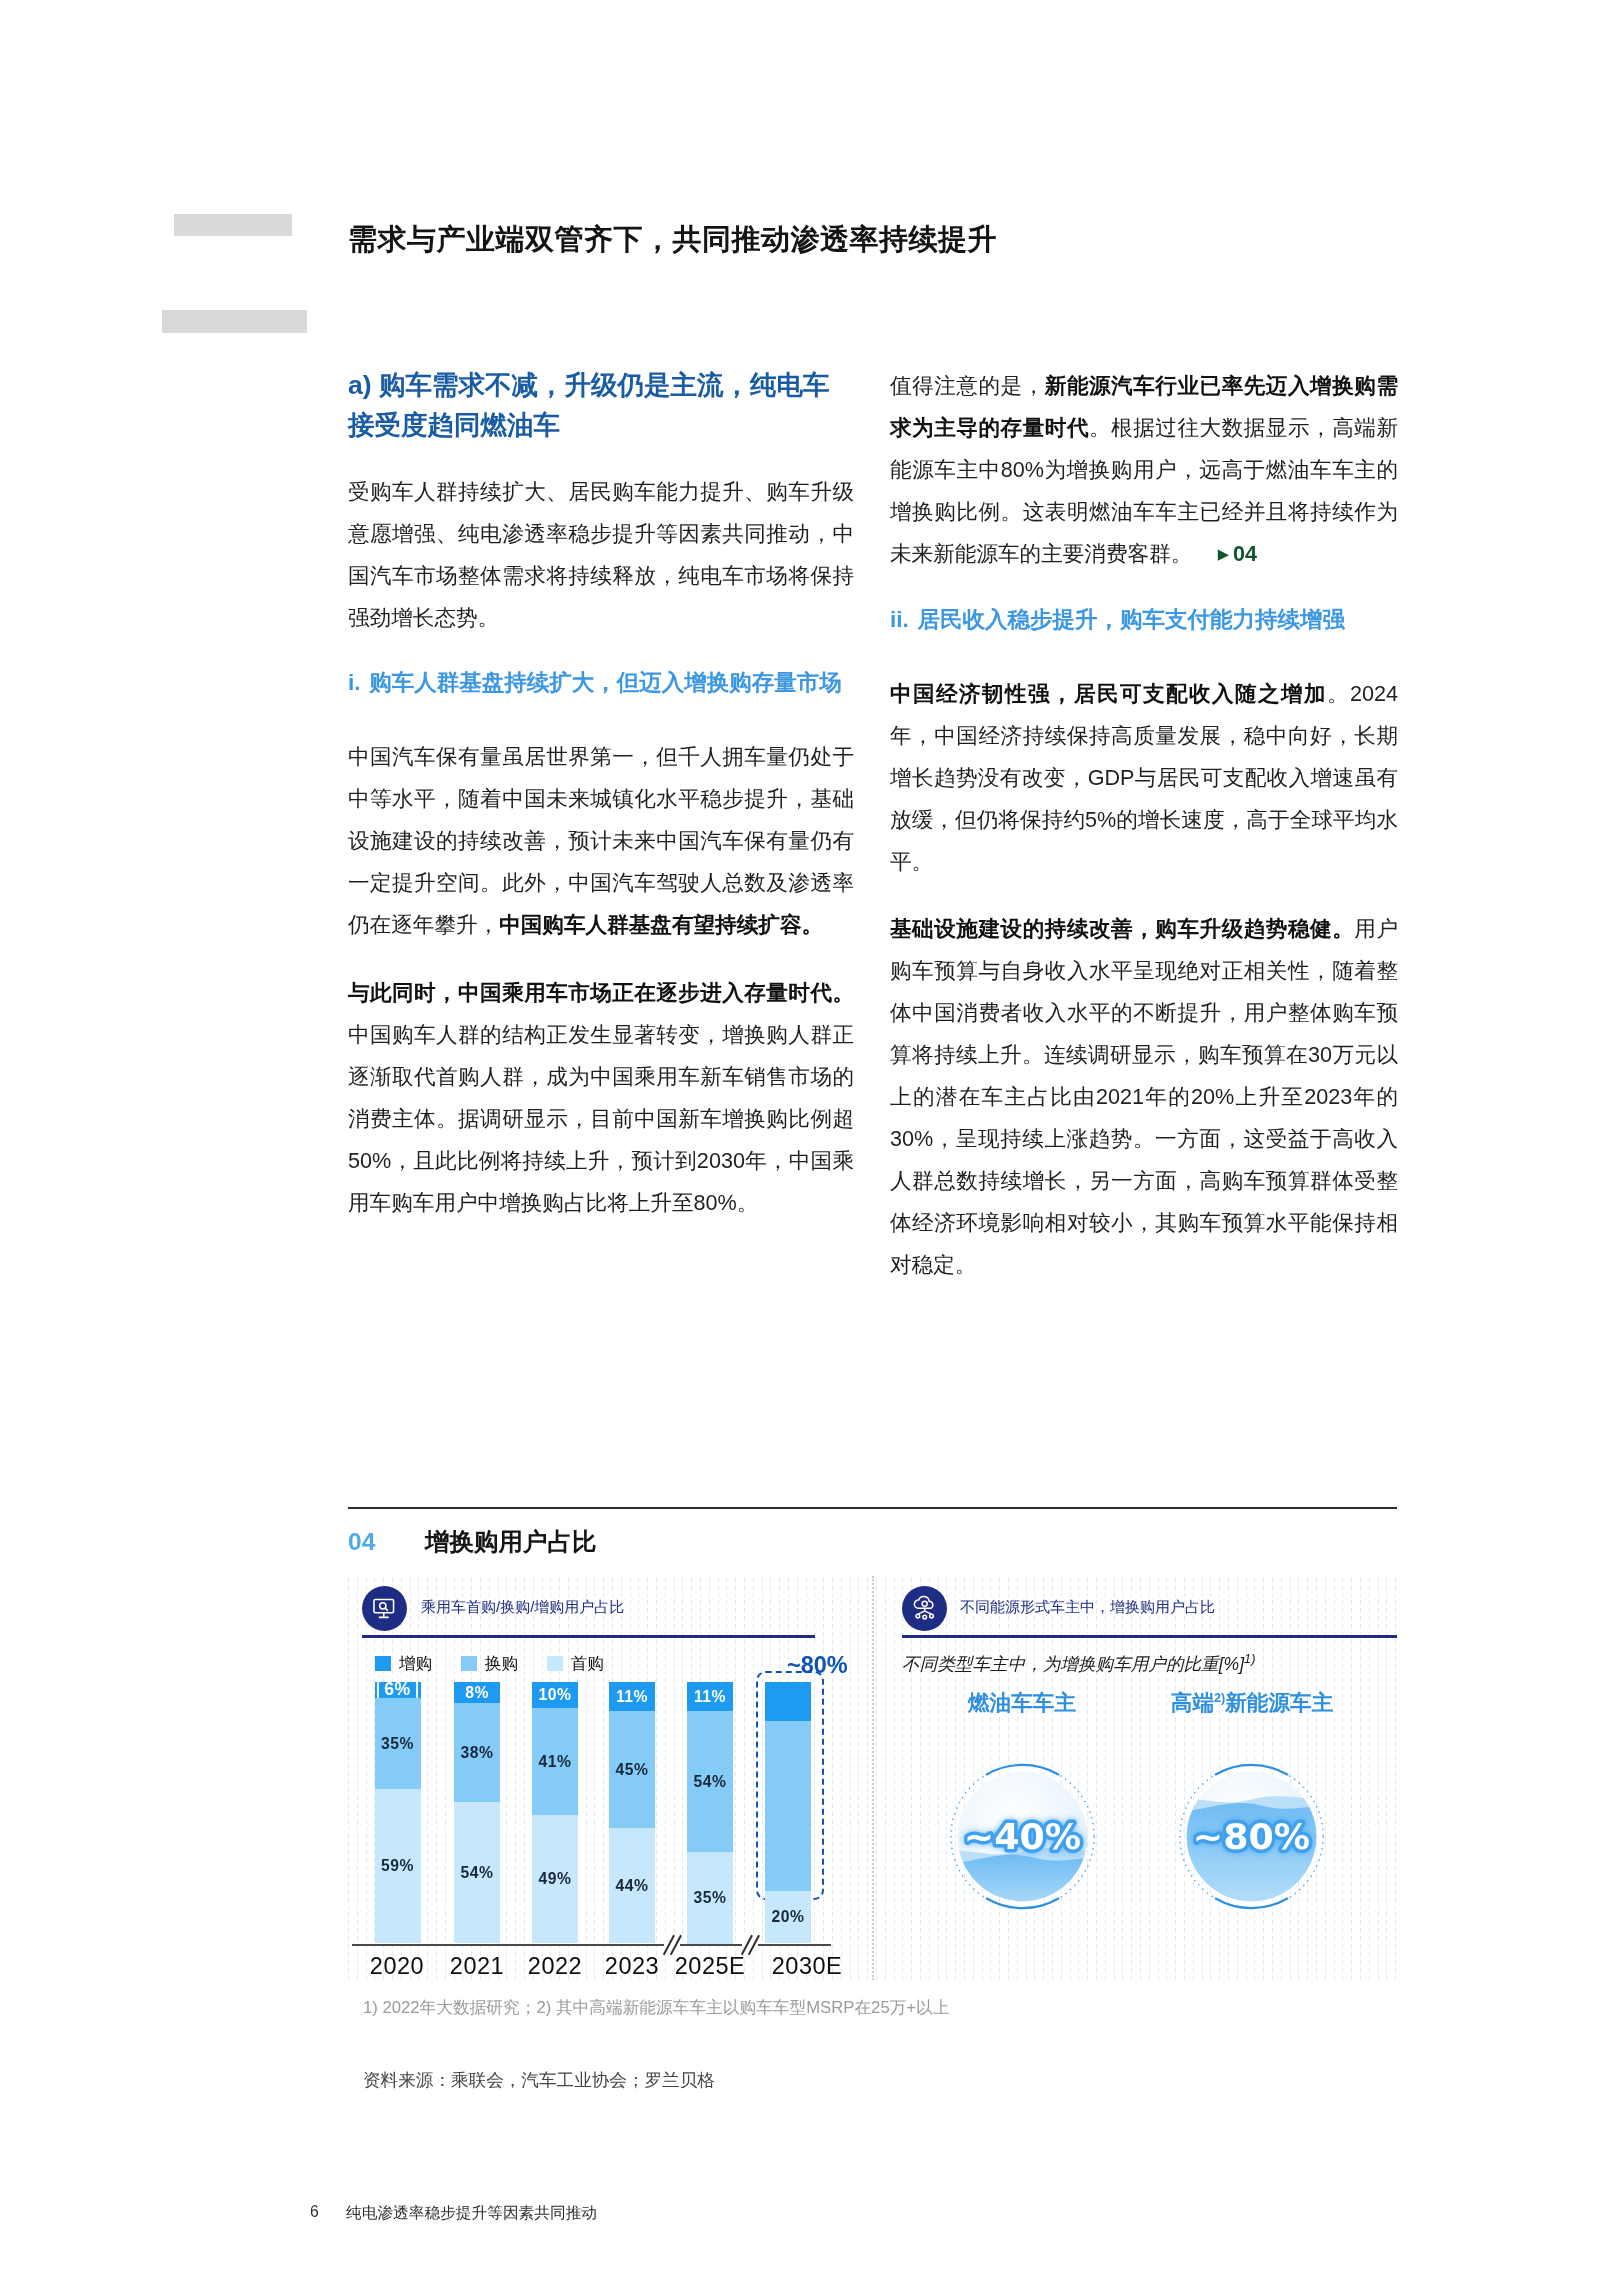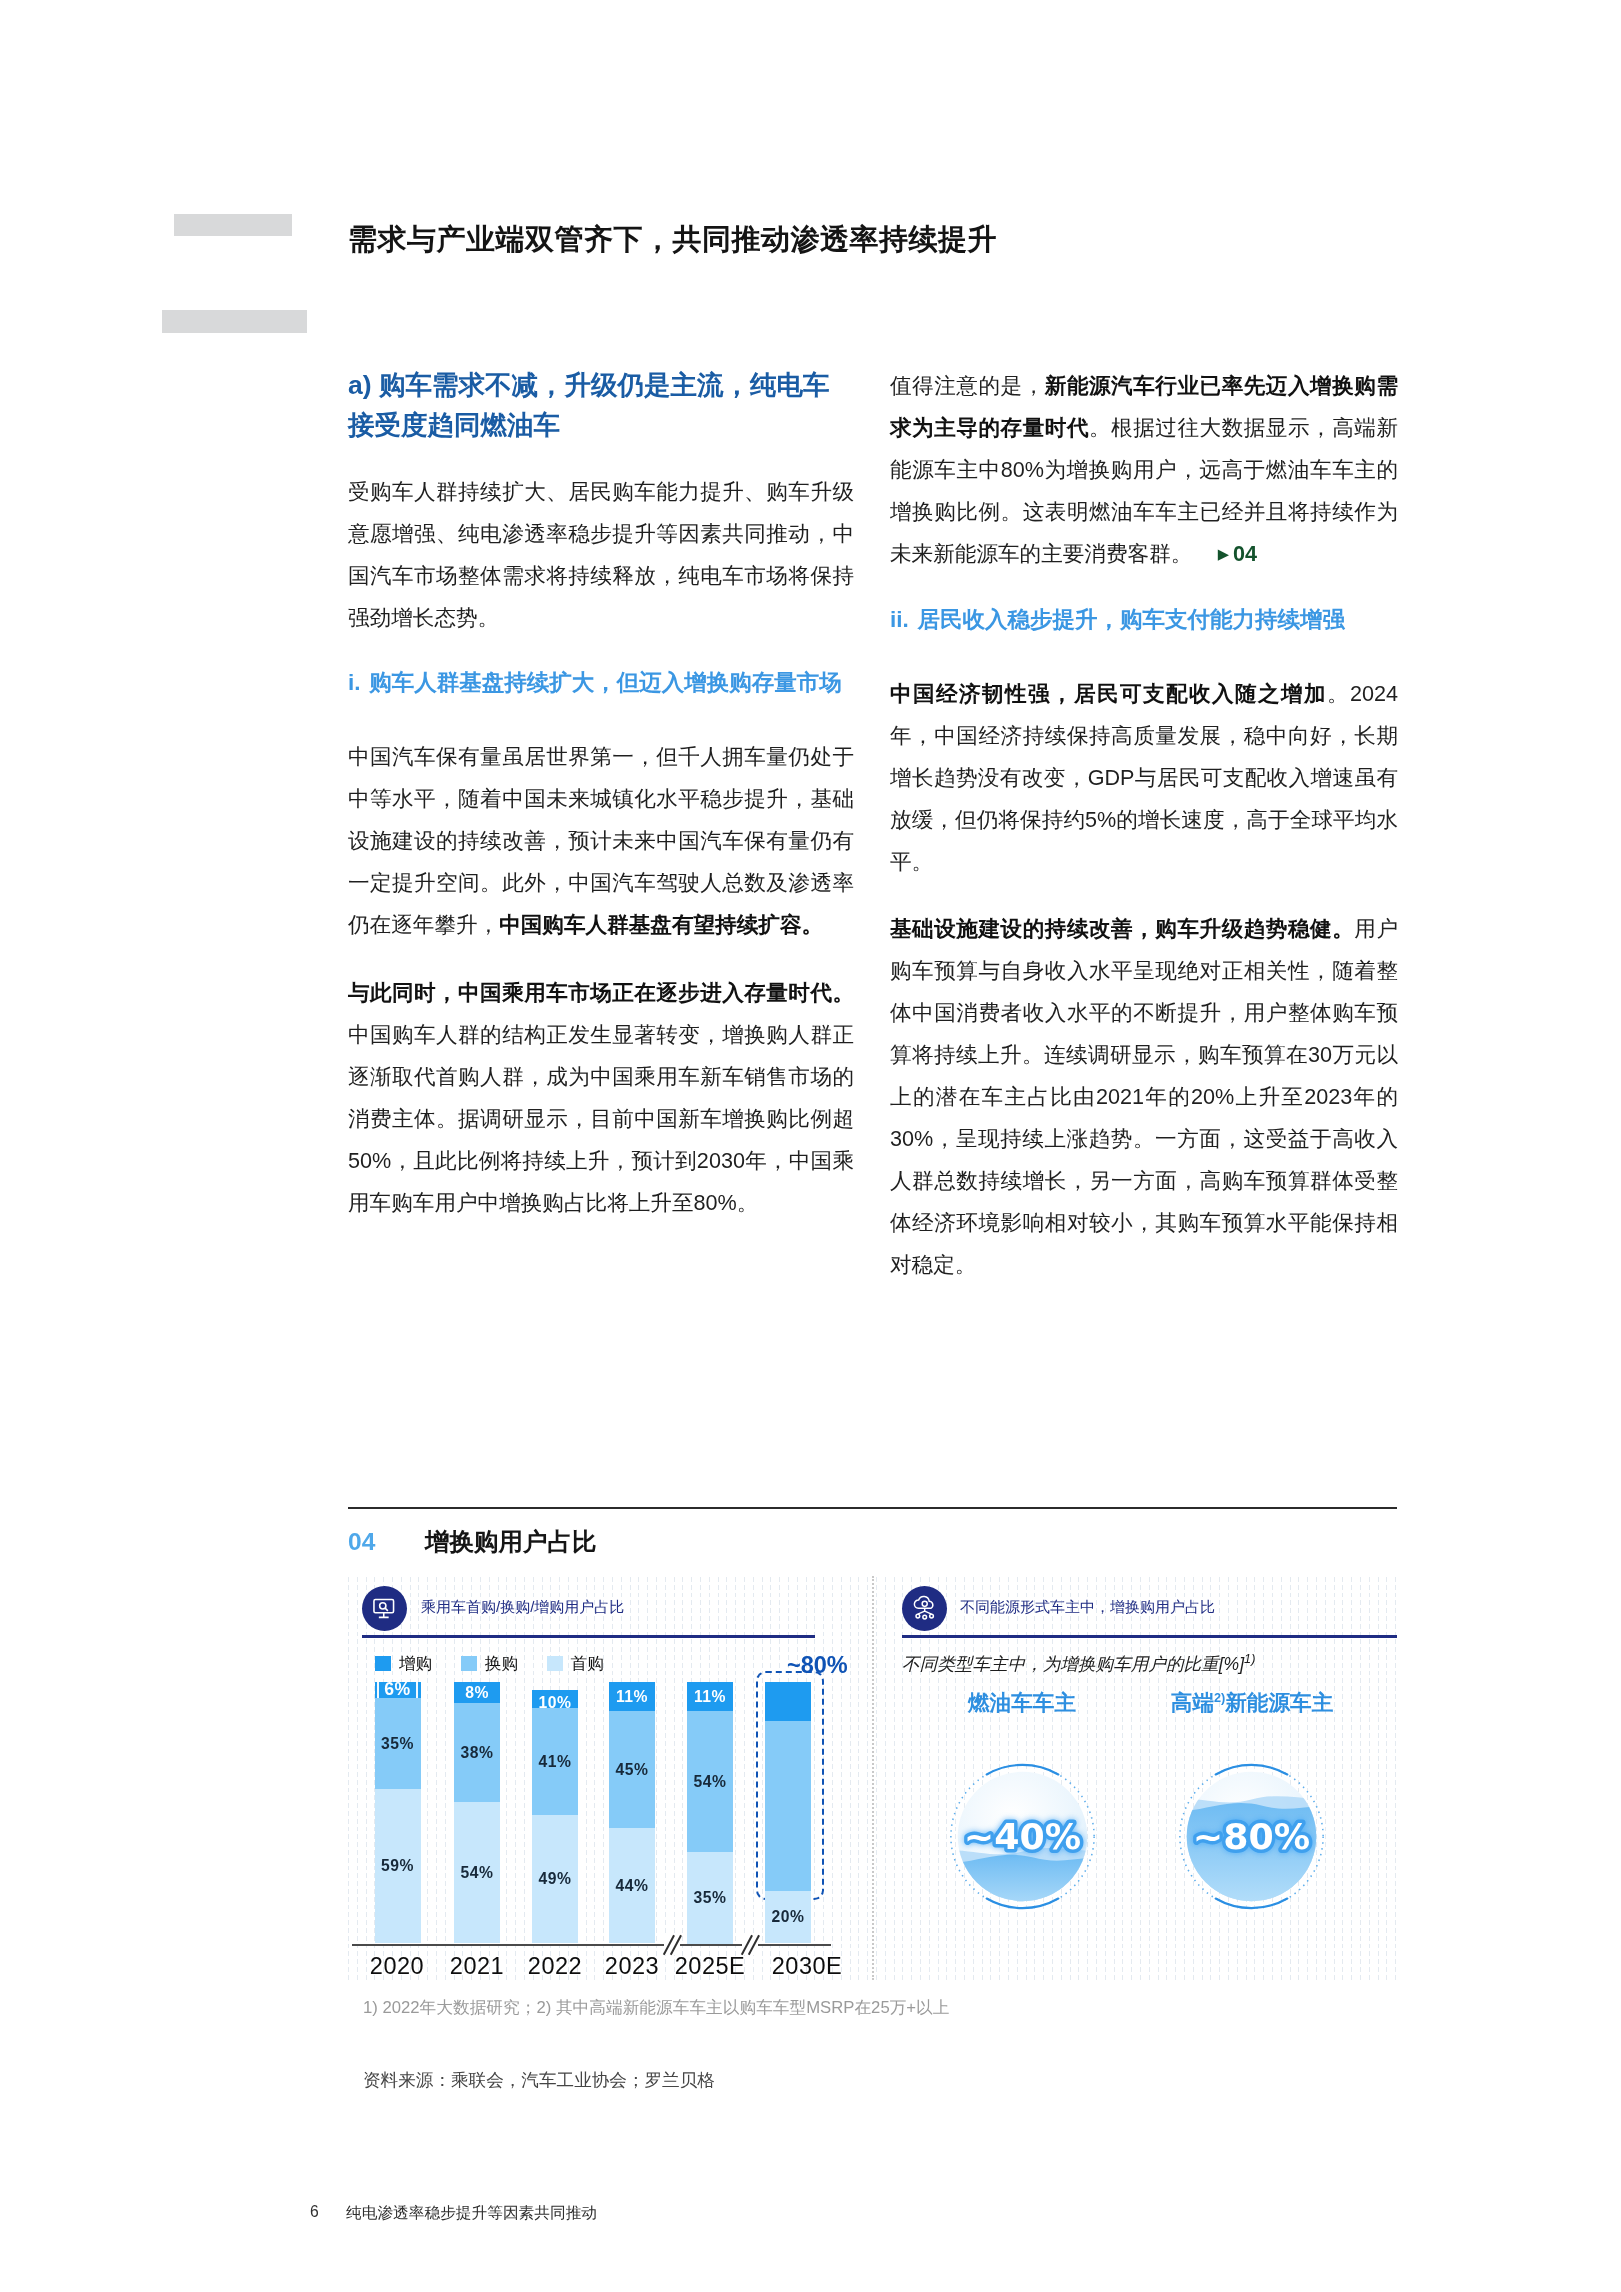--- a/index.html
+++ b/index.html
@@ -166,21 +166,21 @@
       <div class="seg" style="left: 106px; top: 108px; width: 46px; height: 21px; background: rgb(30, 155, 240);">
         <span class="seglbl white">8%</span>
       </div>
       <div class="seg" style="left: 106px; top: 129px; width: 46px; height: 99px; background: rgb(133, 203, 248);">
         <span class="seglbl dark">38%</span>
       </div>
       <div class="seg" style="left: 106px; top: 228px; width: 46px; height: 141px; background: rgb(199, 231, 252);">
         <span class="seglbl dark">54%</span>
       </div>
       <div class="xlbl" style="left: 129px;">2021</div>
-      <div class="seg" style="left: 184px; top: 116px; width: 46px; height: 26px; background: rgb(30, 155, 240);">
+      <div class="seg" style="left: 184px; top: 108px; width: 46px; height: 26px; background: rgb(30, 155, 240);">
         <span class="seglbl white">10%</span>
       </div>
       <div class="seg" style="left: 184px; top: 134px; width: 46px; height: 107px; background: rgb(133, 203, 248);">
         <span class="seglbl dark">41%</span>
       </div>
       <div class="seg" style="left: 184px; top: 241px; width: 46px; height: 128px; background: rgb(199, 231, 252);">
         <span class="seglbl dark">49%</span>
       </div>
       <div class="xlbl" style="left: 207px;">2022</div>
       <div class="seg" style="left: 261px; top: 108px; width: 46px; height: 29px; background: rgb(30, 155, 240);">

